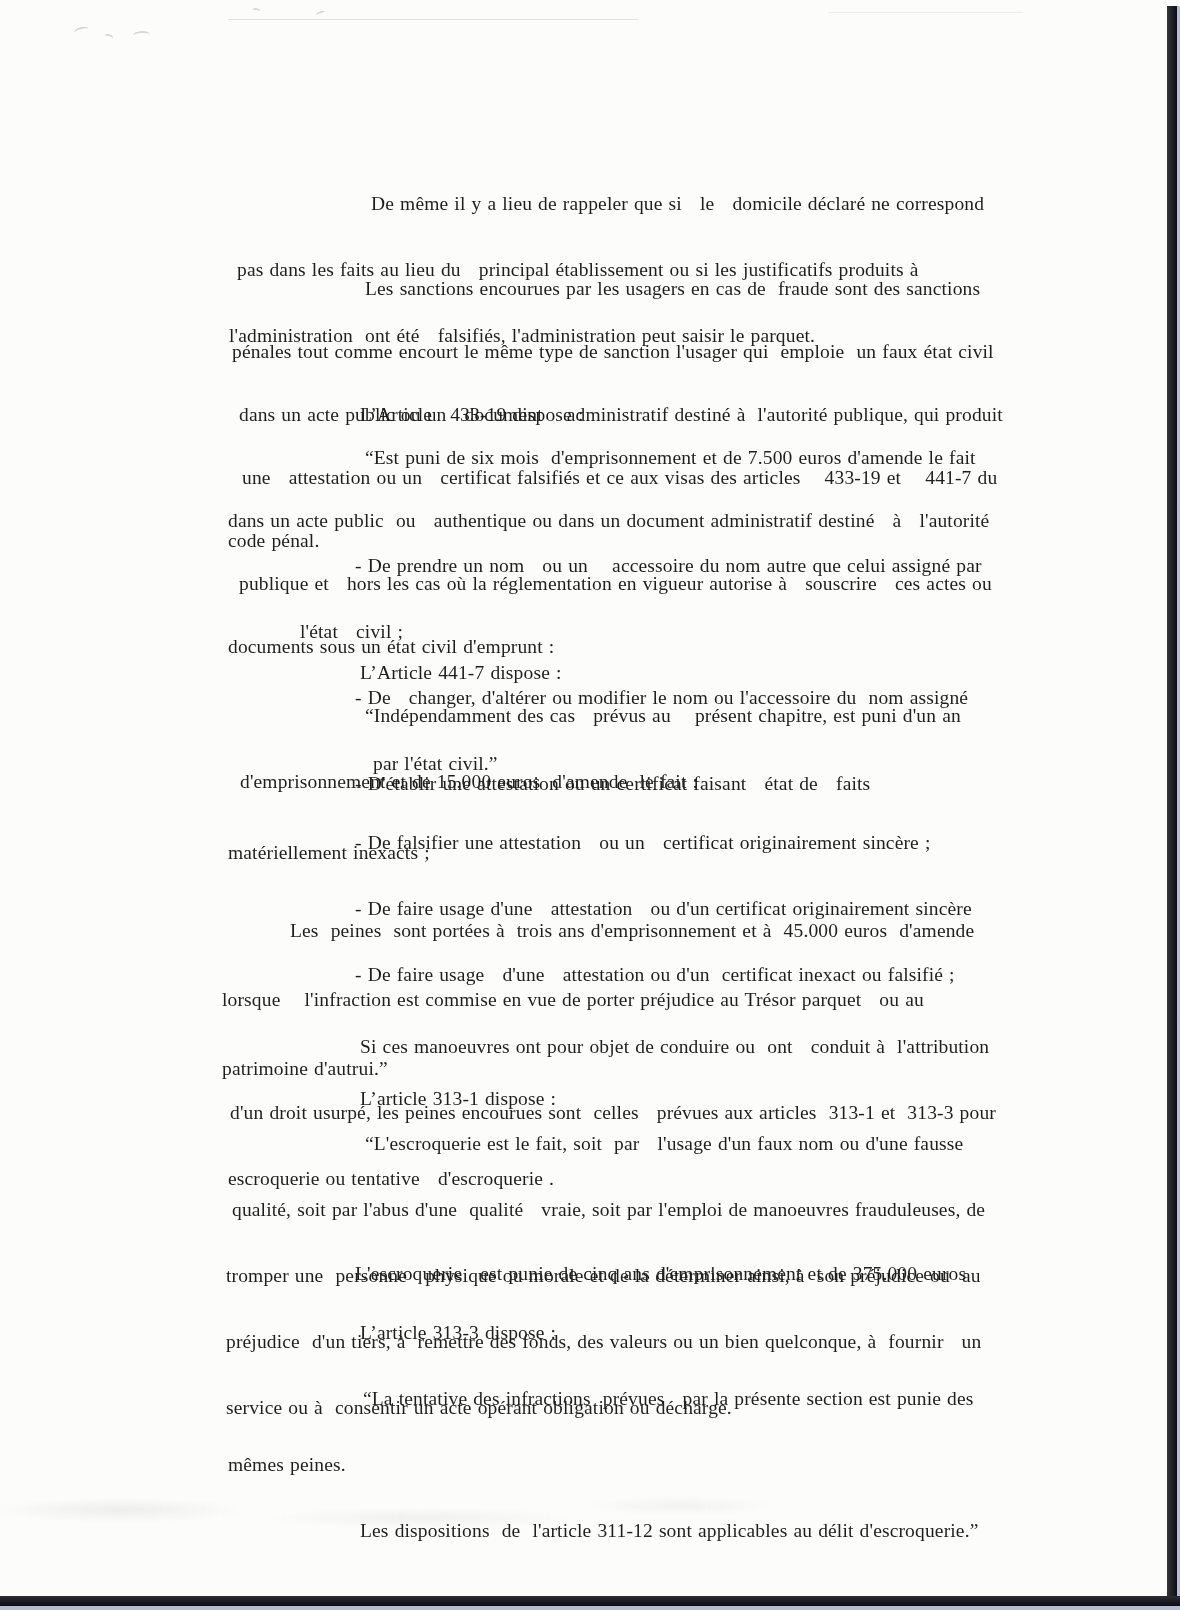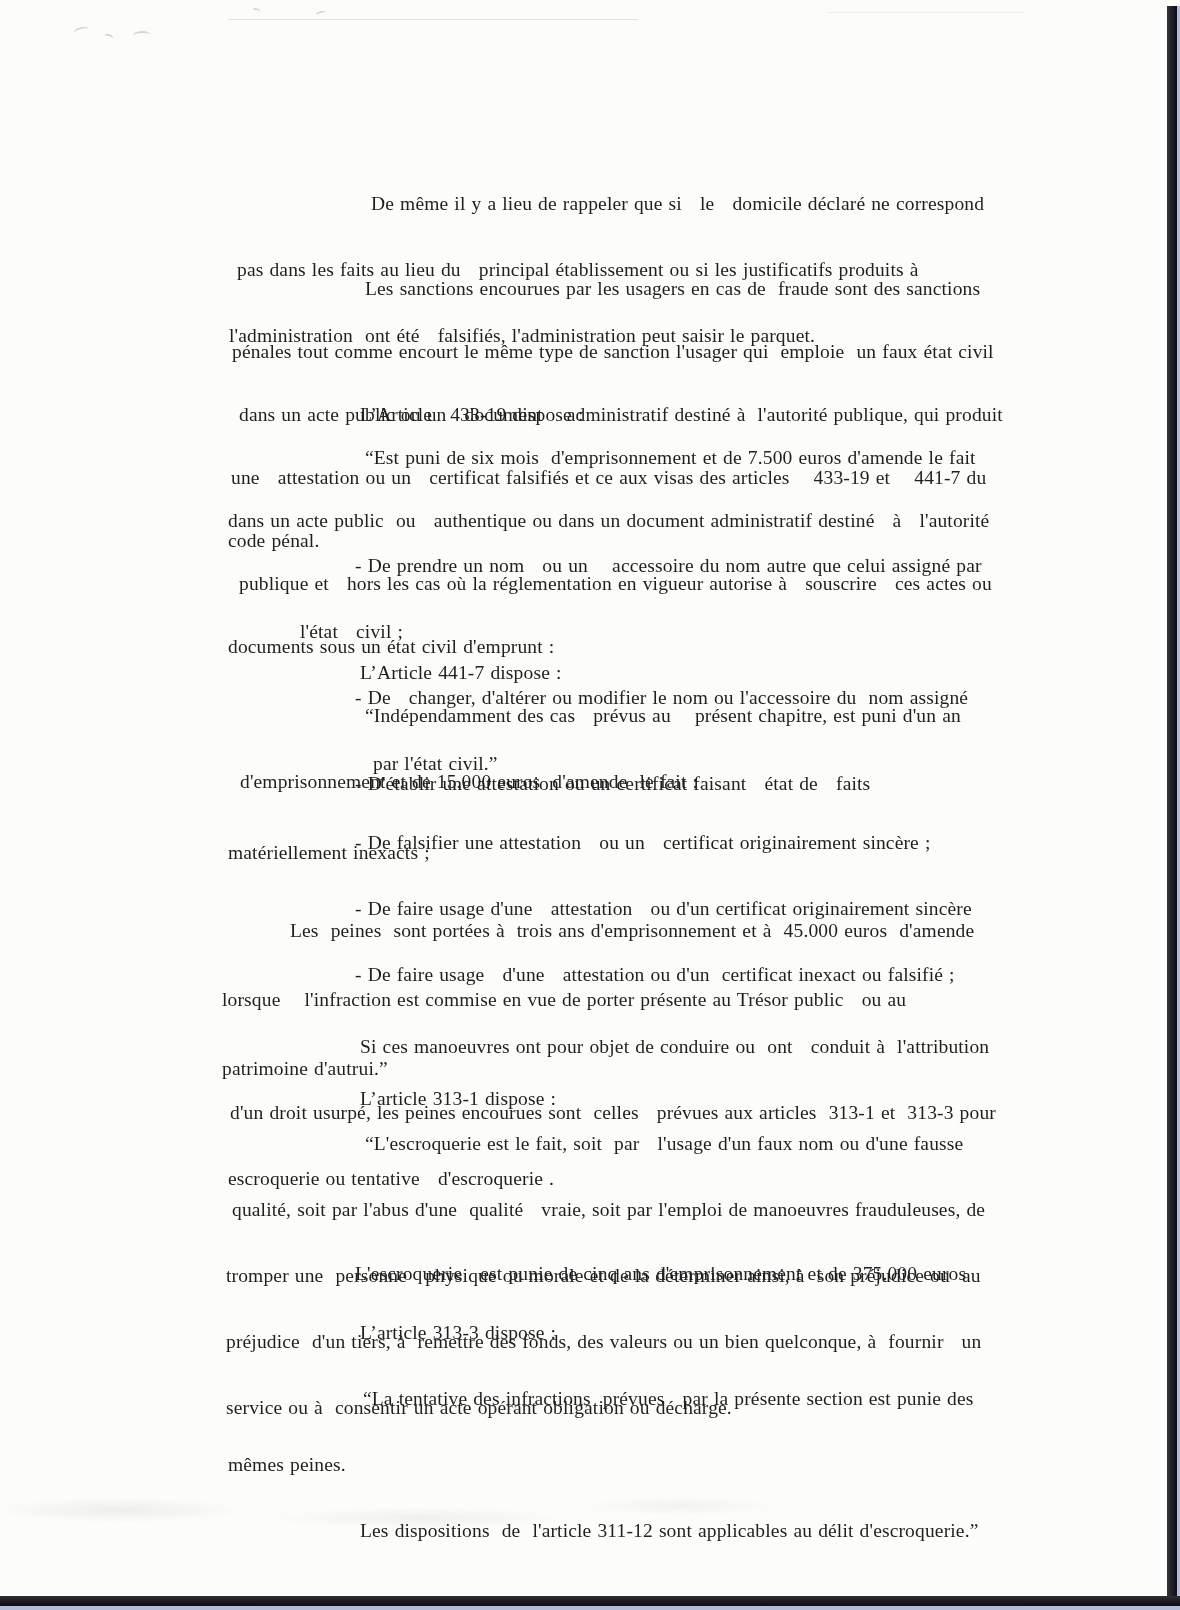--- a/index.html
+++ b/index.html
@@ -85,21 +85,21 @@
   <div class="blk" style="top:149px">
     <div class="ln" style="margin-left:145px">De même il y a lieu de rappeler que si   le   domicile déclaré ne correspond</div>
     <div class="ln" style="margin-left:11px">pas dans les faits au lieu du   principal établissement ou si les justificatifs produits à</div>
     <div class="ln" style="margin-left:3px">l'administration  ont été   falsifiés, l'administration peut saisir le parquet.</div>
   </div>
 
   <div class="blk lh21" style="top:236px">
     <div class="ln" style="margin-left:139px">Les sanctions encourues par les usagers en cas de  fraude sont des sanctions</div>
     <div class="ln" style="margin-left:6px">pénales tout comme encourt le même type de sanction l'usager qui  emploie  un faux état civil</div>
     <div class="ln" style="margin-left:13px">dans un acte public ou un   document    administratif destiné à  l'autorité publique, qui produit</div>
-    <div class="ln" style="margin-left:5px">une   attestation ou un   certificat falsifiés et ce aux visas des articles    433-19 et    441-7 du</div>
+    <div class="ln" style="margin-left:16px">une   attestation ou un   certificat falsifiés et ce aux visas des articles    433-19 et    441-7 du</div>
     <div class="ln" style="margin-left:2px">code pénal.</div>
   </div>
 
   <div class="blk" style="top:360px">
     <div class="ln" style="margin-left:134px">L’Article   433-19 dispose :</div>
   </div>
 
   <div class="blk lh21" style="top:405px">
     <div class="ln" style="margin-left:139px">“Est puni de six mois  d'emprisonnement et de 7.500 euros d'amende le fait</div>
     <div class="ln" style="margin-left:2px">dans un acte public  ou   authentique ou dans un document administratif destiné   à   l'autorité</div>
@@ -129,21 +129,21 @@
   </div>
 
   <div class="blk" style="top:788px">
     <div class="ln" style="margin-left:129px">- De falsifier une attestation   ou un   certificat originairement sincère ;</div>
     <div class="ln" style="margin-left:129px">- De faire usage d'une   attestation   ou d'un certificat originairement sincère</div>
     <div class="ln" style="margin-left:129px">- De faire usage   d'une   attestation ou d'un  certificat inexact ou falsifié ;</div>
   </div>
 
   <div class="blk lh23" style="top:873px">
     <div class="ln" style="margin-left:64px">Les  peines  sont portées à  trois ans d'emprisonnement et à  45.000 euros  d'amende</div>
-    <div class="ln" style="margin-left:-4px">lorsque    l'infraction est commise en vue de porter présente au Trésor public   ou au</div>
+    <div class="ln" style="margin-left:-4px">lorsque    l'infraction est commise en vue de porter préjudice au Trésor parquet   ou au</div>
     <div class="ln" style="margin-left:-4px">patrimoine d'autrui.”</div>
   </div>
 
   <div class="blk" style="top:992px">
     <div class="ln" style="margin-left:134px">Si ces manoeuvres ont pour objet de conduire ou  ont   conduit à  l'attribution</div>
     <div class="ln" style="margin-left:4px">d'un droit usurpé, les peines encourues sont  celles   prévues aux articles  313-1 et  313-3 pour</div>
     <div class="ln" style="margin-left:2px">escroquerie ou tentative   d'escroquerie .</div>
   </div>
 
   <div class="blk" style="top:1044px">

